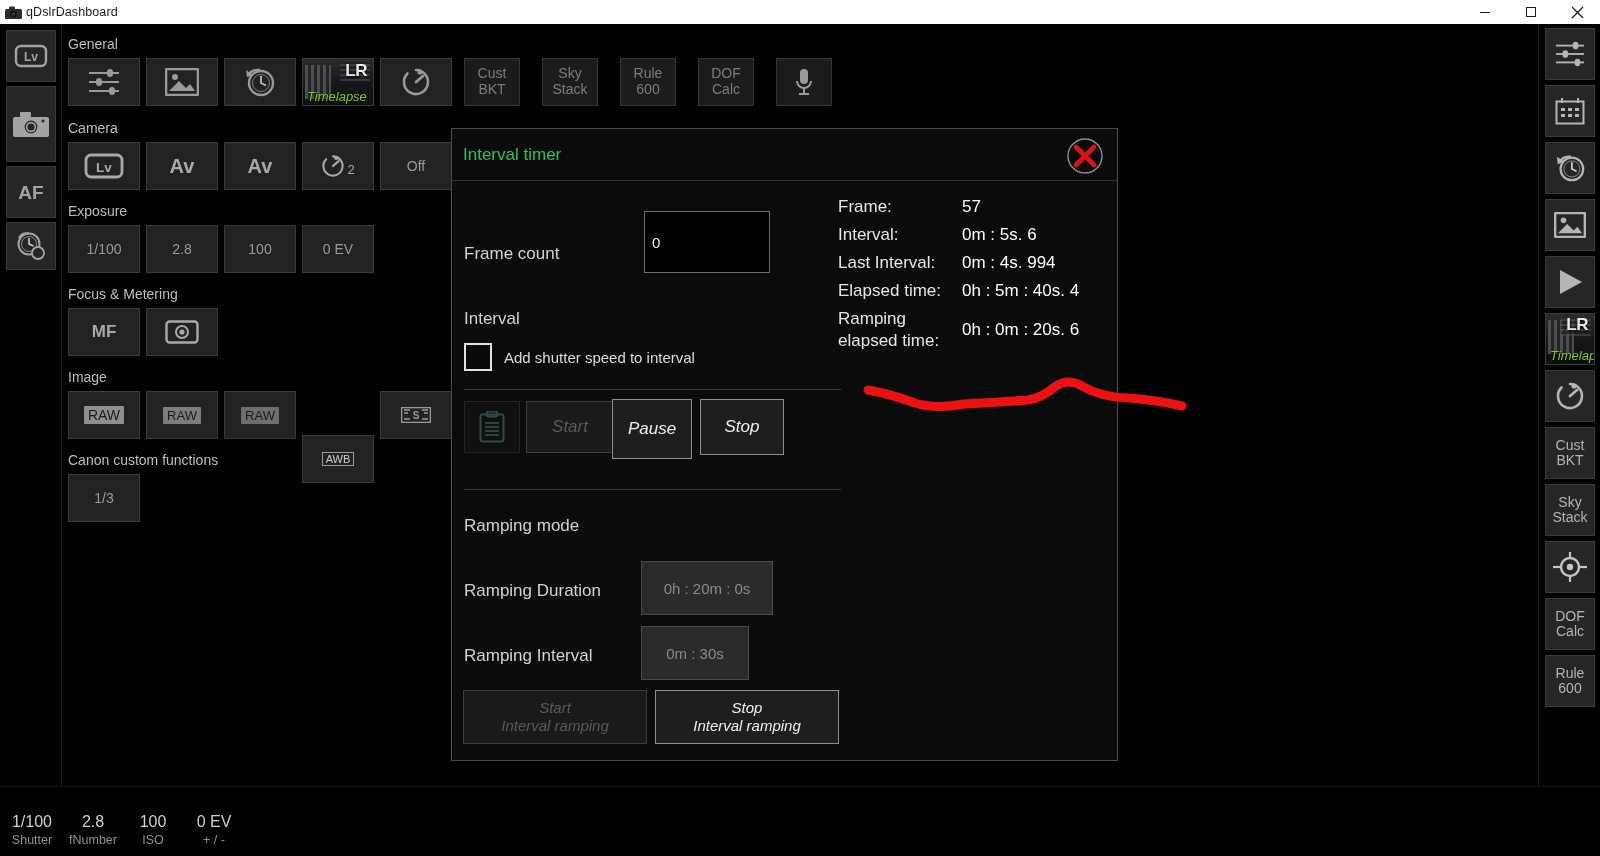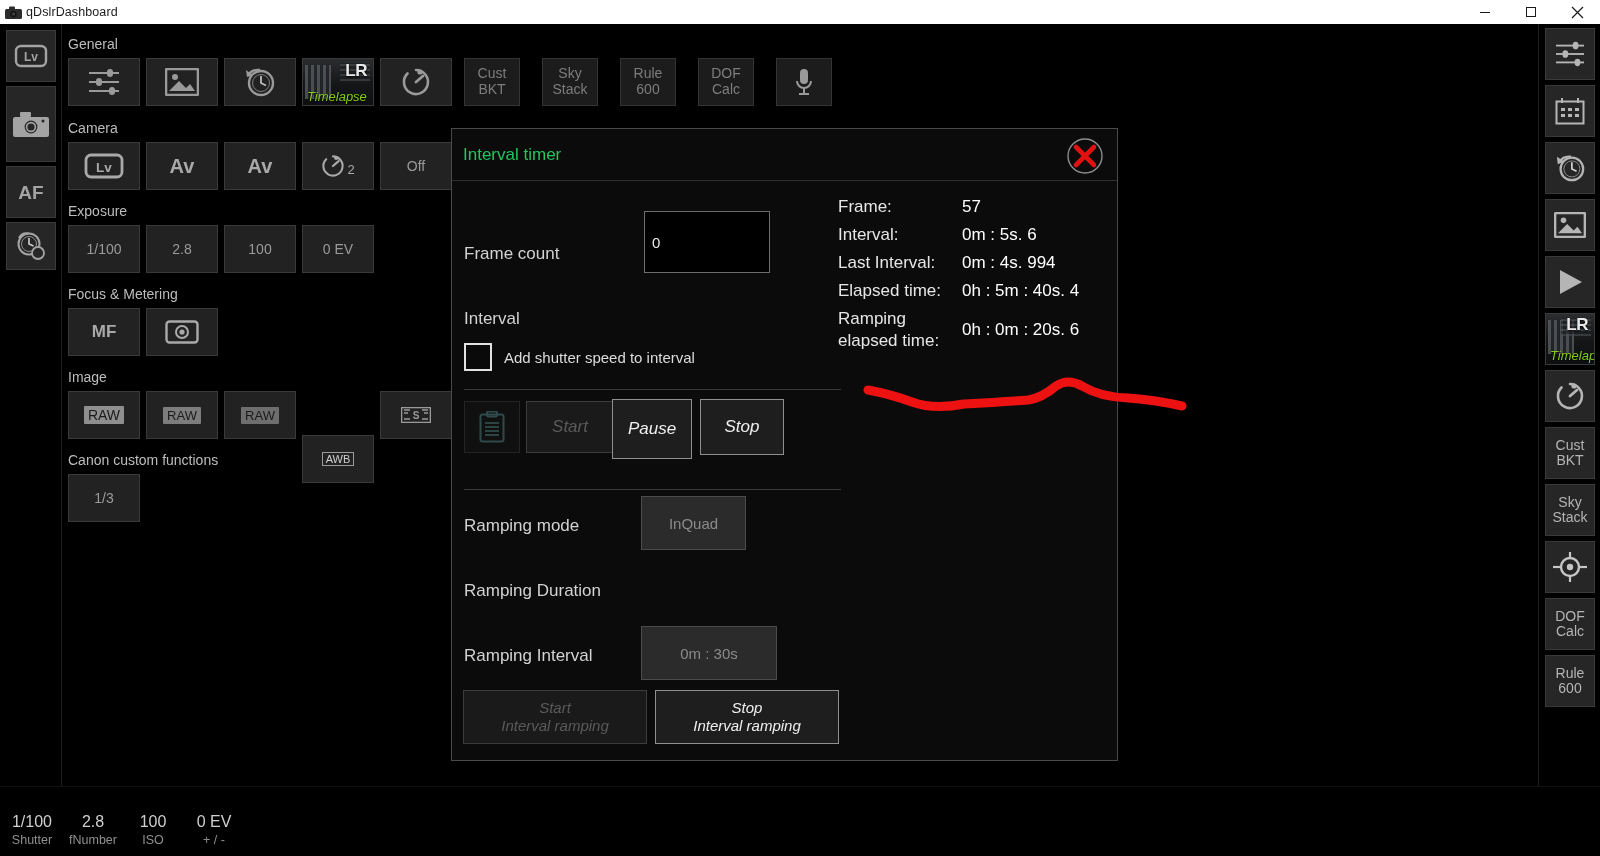--- a/index.html
+++ b/index.html
@@ -456,28 +456,28 @@
     <div class="dbtn" style="left:160px; top:270px; width:80px; height:60px;">
       <span>Pause</span>
     </div>
     <div class="dbtn" style="left:248px; top:270px; width:84px; height:56px;">
       <span>Stop</span>
     </div>
 
     <div class="hr" style="top:360px;"></div>
 
     <span class="row-label" style="left:12px; top:387px;">Ramping mode</span>
-    <div class="spin" style="left:189px; top:367px; width:105px; height:54px;">
-      <span>InQuad</span>
-    </div>
 
     <span class="row-label" style="left:12px; top:452px;">Ramping Duration</span>
+    <div class="spin" style="left:189px; top:432px; width:132px; height:54px;">
+      <span>0h : 20m : 0s</span>
+    </div>
 
     <span class="row-label" style="left:12px; top:517px;">Ramping Interval</span>
-    <div class="spin" style="left:189px; top:497px; width:136px; height:54px;">
+    <div class="spin" style="left:189px; top:497px; width:108px; height:54px;">
       <span>0m : 30s</span>
     </div>
 
     <div class="dbtn two dim" style="left:11px; top:561px; width:184px; height:54px;">
       <span>Start</span>
       <span>Interval ramping</span>
     </div>
     <div class="dbtn two" style="left:203px; top:561px; width:184px; height:54px;">
       <span>Stop</span>
       <span>Interval ramping</span>

